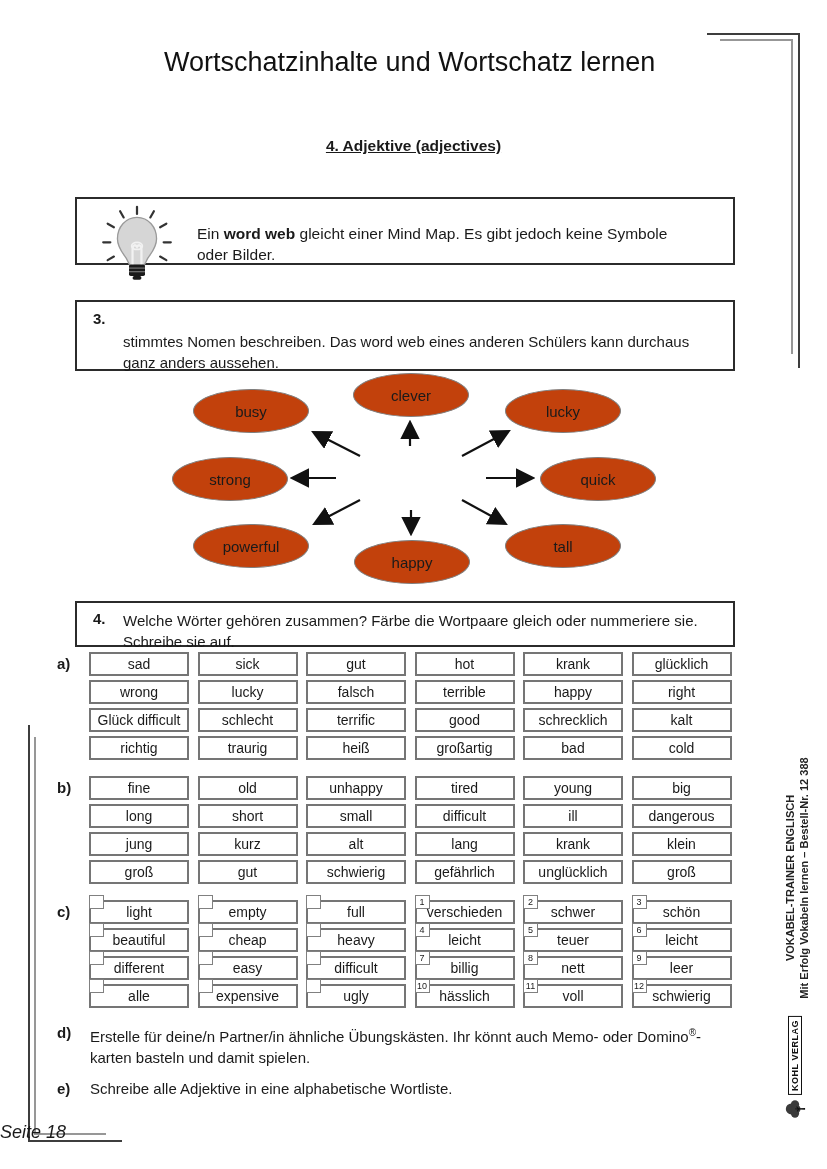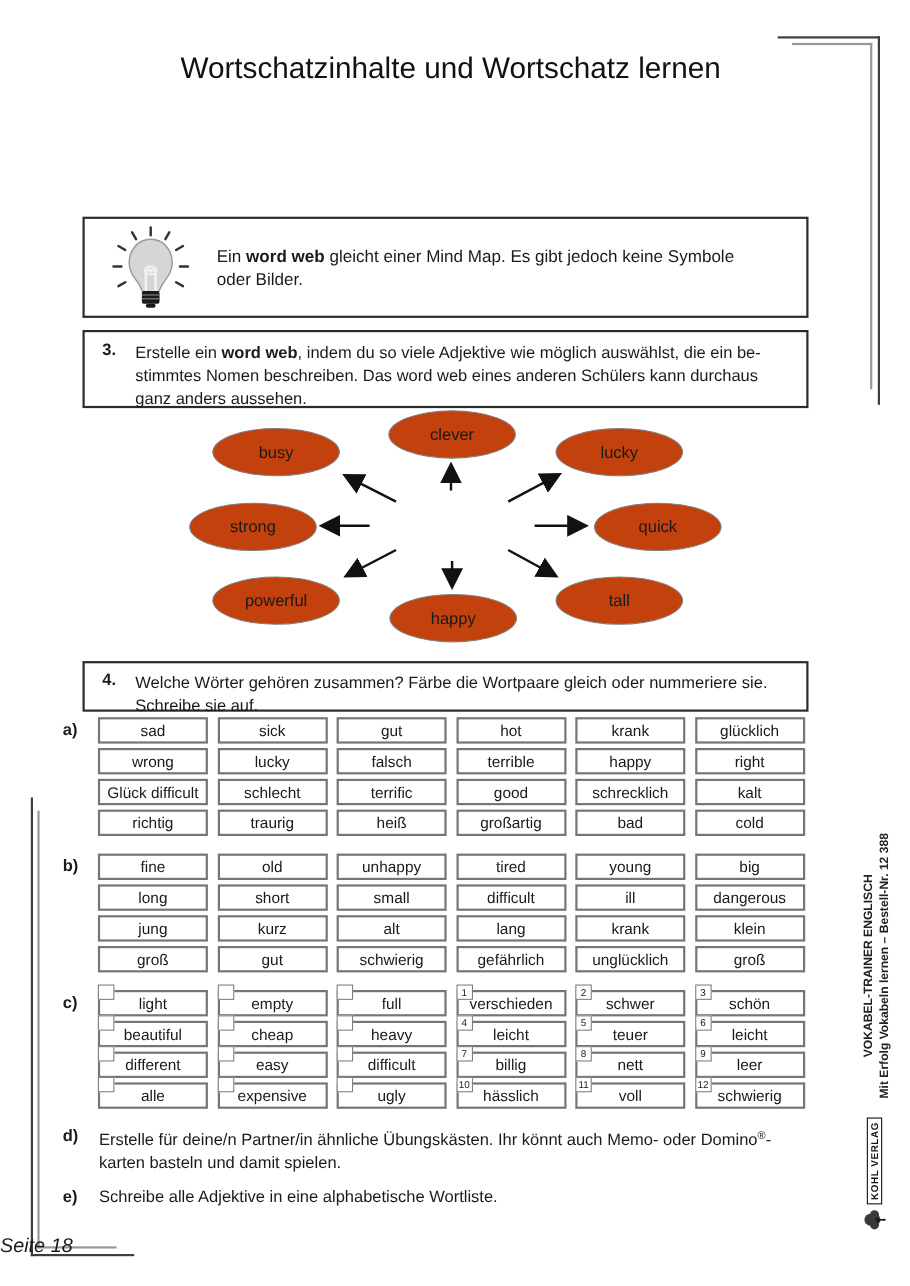--- a/index.html
+++ b/index.html
@@ -15,21 +15,21 @@
 
   
   .teil-box{position:absolute;left:40px;top:42px;width:104px;height:41px;background:#7f7f7f;
             color:#fff;font-weight:bold;font-size:31px;text-align:center;line-height:41px;}
   .page-title{position:absolute;left:164px;top:47px;font-size:27px;color:#111;white-space:nowrap;}
   .section-title{position:absolute;left:0;top:137px;width:827px;text-align:center;
                  font-size:15.5px;font-weight:bold;text-decoration:underline;}
 
   
   .box{position:absolute;left:75px;width:660px;border:2px solid #2b2b2b;box-sizing:border-box;background:#fff;}
-  .info-box{top:197px;height:92px;}
+  .info-box{top:197px;height:68px;}
   .info-text{position:absolute;left:120px;top:24px;width:500px;font-size:15.5px;line-height:21px;}
   .bulb{position:absolute;left:20px;top:6px;}
   .ex3{top:300px;height:71px;}
   .ex4{top:601px;height:46px;}
   .ex-num{position:absolute;left:16px;top:8px;font-weight:bold;font-size:15px;}
   .ex-text{position:absolute;left:46px;top:8px;font-size:15px;line-height:21px;white-space:nowrap;}
   .ex4 .ex-num{top:7px;}
   .ex4 .ex-text{top:7px;}
 
   
@@ -74,20 +74,21 @@
 
 <div class="page">
 
   <div class="bracket tr-outer"></div>
   <div class="bracket tr-inner"></div>
   <div class="bracket bl-outer"></div>
   <div class="bracket bl-inner"></div>
 
   <div class="page-title">Wortschatzinhalte und Wortschatz lernen</div>
 
+  <div class="section-title">4. Adjektive (adjectives)</div>
 
   <div class="box info-box">
     <svg class="bulb" width="80" height="80" viewBox="0 0 80 90">
       <g stroke="#333" stroke-width="2.5" stroke-linecap="round">
         <line x1="40" y1="10" x2="40" y2="2"></line>
         <line x1="55" y1="14" x2="59" y2="7"></line>
         <line x1="25" y1="14" x2="21" y2="7"></line>
         <line x1="66" y1="25" x2="73" y2="21"></line>
         <line x1="14" y1="25" x2="7" y2="21"></line>
         <line x1="70" y1="42" x2="78" y2="42"></line>
@@ -102,21 +103,21 @@
       <line x1="31" y1="71" x2="49" y2="71" stroke="#6b6b6b" stroke-width="1.5"></line>
       <line x1="31" y1="75" x2="49" y2="75" stroke="#6b6b6b" stroke-width="1.5"></line>
       <rect x="35" y="80" width="10" height="4" rx="2" fill="#1a1a1a"></rect>
     </svg>
     <div class="info-text"><span>Ein </span><b>word web</b><span> gleicht einer Mind Map. Es gibt jedoch keine Symbole oder Bilder.</span></div>
   </div>
 
   <div class="box ex3">
     <span class="ex-num">3.</span>
     <div class="ex-text">
-      <span><span>Erstelle ein </span><b>word web</b><span>, indem du so viele Adjektive wie möglich auswählst, die ein be-</span></span><br>
+      <br>
       <span>stimmtes Nomen beschreiben. Das word web eines anderen Schülers kann durchaus</span><br>
       <span>ganz anders aussehen.</span>
     </div>
   </div>
 
   <div class="word-web">
     <svg class="arrows" width="827" height="222" viewBox="0 0 827 222">
       <defs>
         <marker id="ah" markerWidth="9" markerHeight="9" refX="7" refY="4.5" orient="auto">
           <path d="M0,0 L9,4.5 L0,9 Z" fill="#111"></path>

